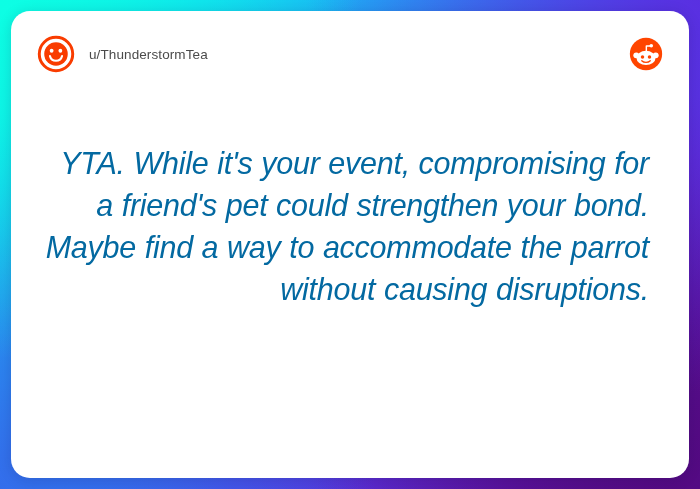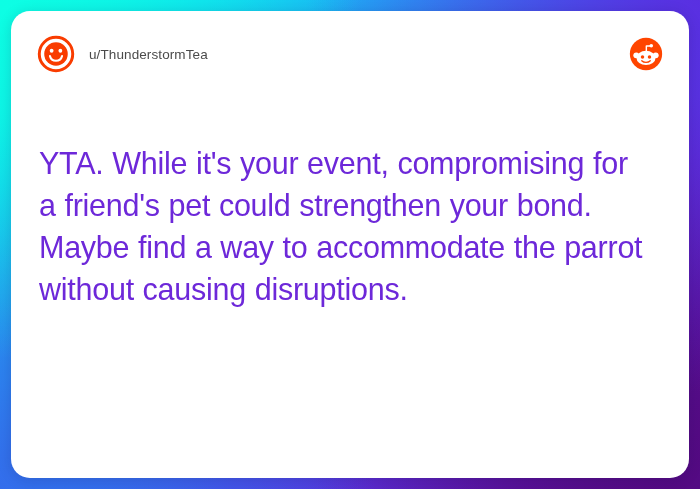--- a/index.html
+++ b/index.html
@@ -50,20 +50,21 @@
   #card {
     position: relative;
     z-index: 2;
     width: 678px;
     height: 467px;
     box-sizing: border-box;
     background: #ffffff;
     border-radius: 19px;
     box-shadow: 0 2px 14px rgba(20, 10, 60, 0.16);
     overflow: hidden;
+    text-align: right;
   }
 
   
   #card-header {
     display: flex;
     align-items: center;
     height: 86px;
     padding: 0 26px 0 26px;
     box-sizing: border-box;
   }
@@ -90,24 +91,25 @@
 
   
   #card-body {
     padding: 45px 40px 0 28px;
     box-sizing: border-box;
   }
   #comment-text {
     font-size: 30.5px;
     line-height: 42px;
     letter-spacing: -0.25px;
-    color: #6d28d9;
+    color: #0369a1;
     font-weight: 400;
     margin: 0;
     word-spacing: 0.5px;
+    font-style: italic;
   }
 </style>
 </head>
 <body>
 
 <div id="backdrop">
 
   <div id="card">
 
     <div id="card-header">

